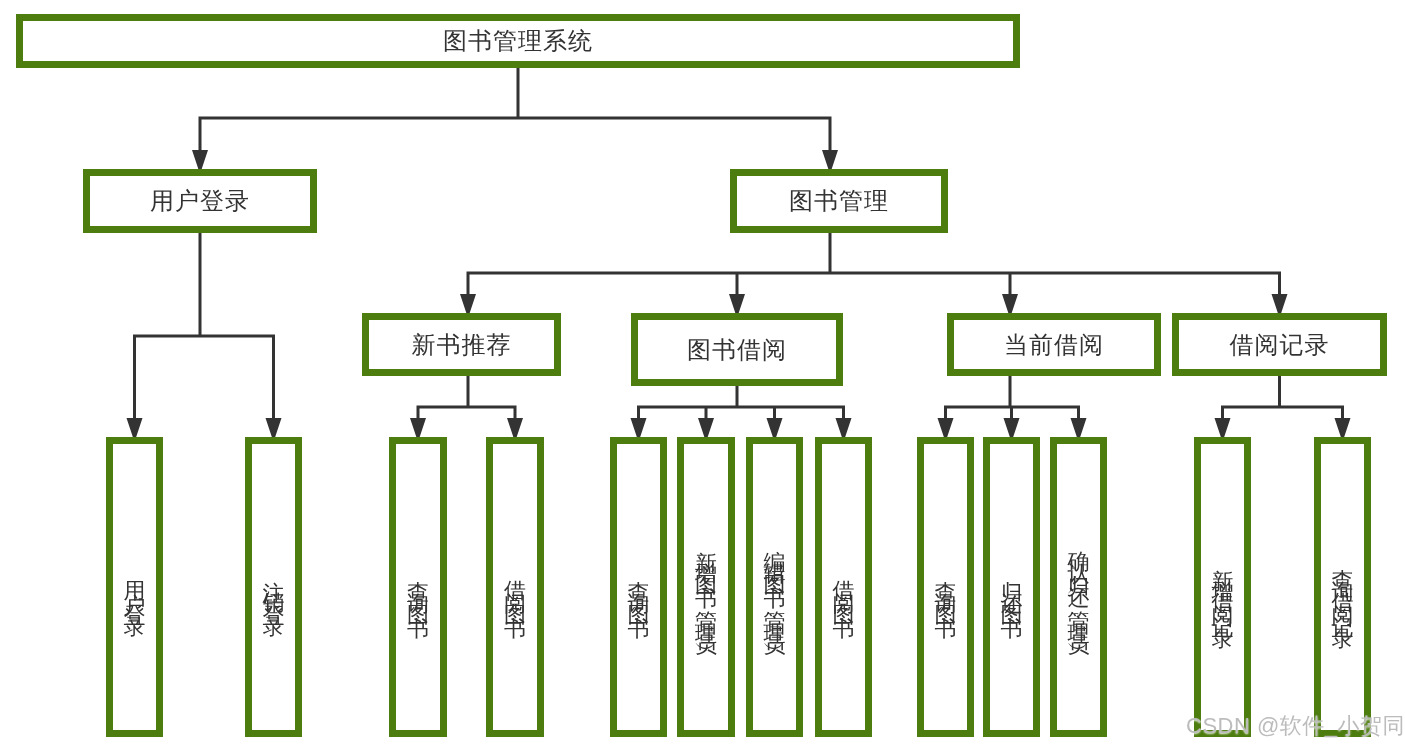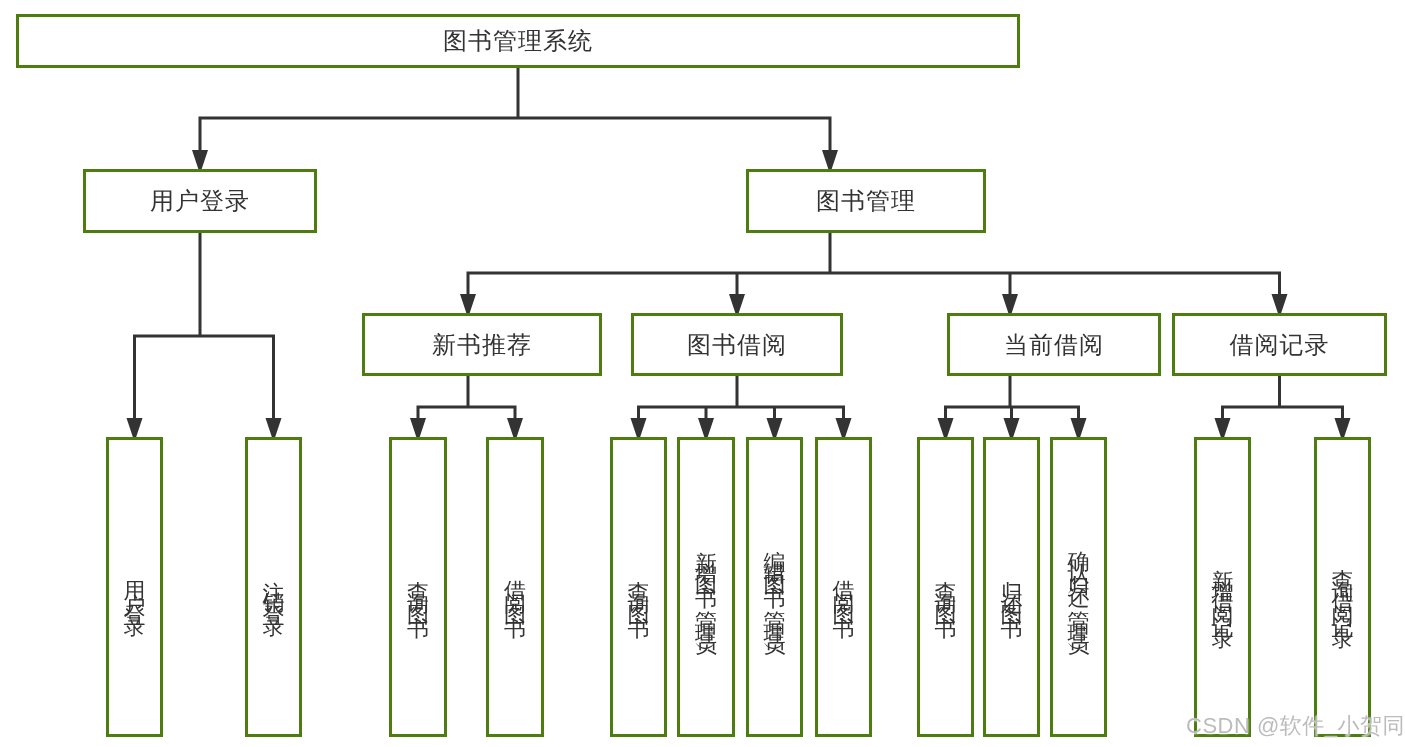--- a/index.html
+++ b/index.html
@@ -5,21 +5,21 @@
   html,body { margin:0; padding:0; background:#ffffff; }
   .stage {
     position:relative; width:1405px; height:747px; background:#ffffff;
     font-family:"Liberation Sans","DejaVu Sans",sans-serif; color:#333333;
     overflow:hidden;
   }
   svg.connectors { position:absolute; left:0; top:0; }
   #nodes-layer { position:absolute; left:0; top:0; width:100%; height:100%; }
   .node {
     position:absolute; box-sizing:border-box;
-    border:3px solid #4d7c0f; background:#ffffff;
+    border:7px solid #4d7c0f; background:#ffffff;
     display:flex; align-items:center; justify-content:center;
   }
   .node.h .node-label {
     font-size:24px; letter-spacing:1px; white-space:nowrap;
   }
   .node.v .node-label {
     writing-mode:vertical-rl; text-orientation:mixed;
     font-size:22px; line-height:1; letter-spacing:12px; white-space:nowrap;
   }
   .watermark {
@@ -36,27 +36,27 @@
     <path id="edge-lines" fill="none" stroke="#333333" stroke-width="3" d="M 518 66 V 118 M 198.5 118 H 831.5 M 200 118 V 158 M 830 118 V 158 M 200 231 V 336 M 133 336 H 275 M 134.5 336 V 426 M 273.5 336 V 426 M 830 231 V 273 M 466.5 273 H 1281 M 468 273 V 302 M 737 273 V 302 M 1010 273 V 302 M 1279.5 273 V 302 M 468 374 V 407 M 416.5 407 H 516.5 M 418 407 V 426 M 515 407 V 426 M 737 374 V 407 M 637 407 H 845 M 638.5 407 V 426 M 706 407 V 426 M 774.5 407 V 426 M 843.5 407 V 426 M 1010 374 V 407 M 944 407 H 1080 M 945.5 407 V 426 M 1011.5 407 V 426 M 1078.5 407 V 426 M 1279.5 374 V 407 M 1221 407 H 1344 M 1222.5 407 V 426 M 1342.5 407 V 426"></path>
     <path id="edge-arrowheads" fill="#333333" stroke="none" d="M 192 150 L 208 150 L 200 174 Z M 822 150 L 838 150 L 830 174 Z M 126.5 418 L 142.5 418 L 134.5 442 Z M 265.5 418 L 281.5 418 L 273.5 442 Z M 460 294 L 476 294 L 468 318 Z M 729 294 L 745 294 L 737 318 Z M 1002 294 L 1018 294 L 1010 318 Z M 1271.5 294 L 1287.5 294 L 1279.5 318 Z M 410 418 L 426 418 L 418 442 Z M 507 418 L 523 418 L 515 442 Z M 630.5 418 L 646.5 418 L 638.5 442 Z M 698 418 L 714 418 L 706 442 Z M 766.5 418 L 782.5 418 L 774.5 442 Z M 835.5 418 L 851.5 418 L 843.5 442 Z M 937.5 418 L 953.5 418 L 945.5 442 Z M 1003.5 418 L 1019.5 418 L 1011.5 442 Z M 1070.5 418 L 1086.5 418 L 1078.5 442 Z M 1214.5 418 L 1230.5 418 L 1222.5 442 Z M 1334.5 418 L 1350.5 418 L 1342.5 442 Z"></path>
   </svg>
   <div id="nodes-layer">
       <div class="node h" style="left: 16px; top: 14px; width: 1004px; height: 54px;">
         <span class="node-label">图书管理系统</span>
       </div>
       <div class="node h" style="left: 83px; top: 169px; width: 234px; height: 64px;">
         <span class="node-label">用户登录</span>
       </div>
-      <div class="node h" style="left: 746px; top: 169px; width: 240px; height: 64px; font-family: Liberation Serif, serif;">
+      <div class="node h" style="left: 730px; top: 169px; width: 218px; height: 64px; font-family: Liberation Serif, serif;">
         <span class="node-label">图书管理</span>
       </div>
-      <div class="node h" style="left: 362px; top: 313px; width: 240px; height: 63px;">
+      <div class="node h" style="left: 362px; top: 313px; width: 199px; height: 63px;">
         <span class="node-label">新书推荐</span>
       </div>
-      <div class="node h" style="left: 631px; top: 313px; width: 212px; height: 63px;">
+      <div class="node h" style="left: 631px; top: 313px; width: 212px; height: 73px;">
         <span class="node-label">图书借阅</span>
       </div>
       <div class="node h" style="left: 947px; top: 313px; width: 214px; height: 63px;">
         <span class="node-label">当前借阅</span>
       </div>
       <div class="node h" style="left: 1172px; top: 313px; width: 215px; height: 63px; align-items: center;">
         <span class="node-label">借阅记录</span>
       </div>
       <div class="node v" style="left: 106px; top: 437px; width: 57px; height: 300px;">
         <span class="node-label">用户登录</span>

